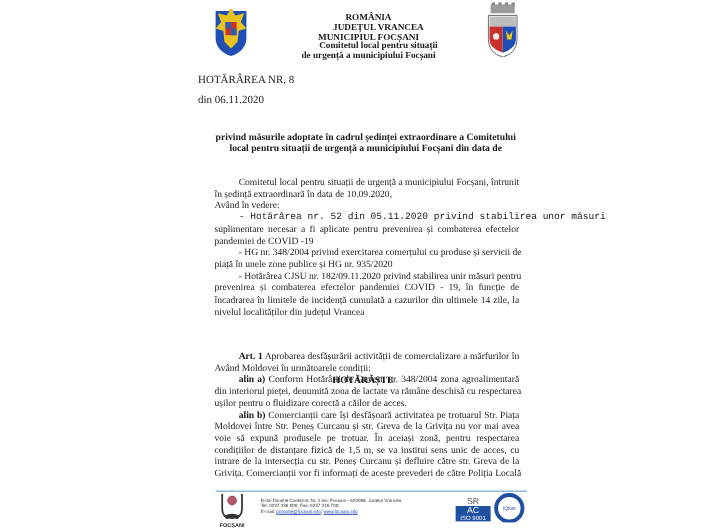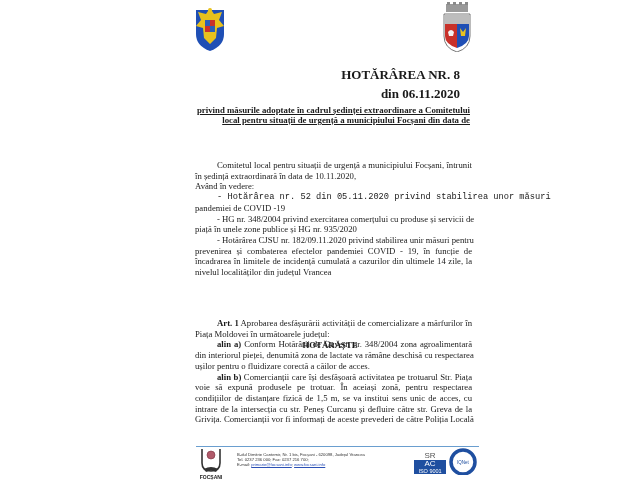--- a/index.html
+++ b/index.html
@@ -3,24 +3,24 @@
 <meta charset="utf-8">
 <style>
   html, body { margin:0; padding:0; background:#ffffff; }
   body { width:640px; height:480px; overflow:hidden; position:relative; font-family:"Liberation Serif","DejaVu Serif",serif; color:#1a1a1a; }
   .page { position:absolute; left:0; top:0; width:640px; height:480px; background:#fff; }
   .crest-left { position:absolute; left:192px; top:4px; width:36px; height:48px; }
   .crest-right { position:absolute; left:442px; top:2px; width:30px; height:50px; }
   .header { position:absolute; left:230px; width:210px; top:12px; text-align:center; font-weight:bold; font-size:8.4px; line-height:8.8px; }
   .header div { white-space:nowrap; }
   .header .h2 { padding-left:18px; }
-  .title { position:absolute; left:180px; width:280px; text-align:right; font-weight:bold; font-size:13px; white-space:nowrap; }
+  .title { position:absolute; left:180px; width:280px; text-align:left; font-weight:normal; font-size:10px; white-space:nowrap; }
   .t1 { top:67px; }
   .t2 { top:86px; }
-  .subject { position:absolute; left:195px; width:275px; top:105px; text-align:right; font-weight:bold; font-size:8.8px; line-height:10.3px;text-decoration:underline; }
+  .subject { position:absolute; left:195px; width:275px; top:119px; text-align:center; font-weight:bold; font-size:8.8px; line-height:10.3px; }
   .subject div { white-space:nowrap; }
   .body { position:absolute; left:195px; width:277px; font-size:8.7px; line-height:10.7px; text-align:justify; }
   .line { display:block; white-space:nowrap; text-align-last:justify; text-align:justify; }
   .last { text-align-last:left; }
   .sect { position:absolute; left:180px; width:300px; top:296px; text-align:center; font-weight:bold; font-size:8.8px;margin-top:44px; }
   .b { font-weight:bold; }
   .footer-rule { position:absolute; left:196px; top:446px; width:283px; height:1px; background:#6a9ecf; }
   .footer-logo { position:absolute; left:194px; top:447px; width:34px; height:33px; }
   .footer-text { position:absolute; left:237px; top:452px; font-family:"Liberation Sans","DejaVu Sans",sans-serif; font-size:4.2px; line-height:5px; color:#333; white-space:nowrap; }
   .footer-text a { color:#2a4fb5; text-decoration:underline; }
@@ -33,20 +33,27 @@
 
   <svg class="crest-left" viewBox="0 0 36 48">
     <path d="M4 6 H32 V30 Q32 42 18 47 Q4 42 4 30 Z" fill="#1f4fb5"></path>
     <path d="M18 4 L22 10 L30 8 L27 16 L32 22 L25 24 L24 34 L18 40 L12 34 L11 24 L4 22 L9 16 L6 8 L14 10 Z" fill="#e8c21e"></path>
     <rect x="13" y="16" width="10" height="12" fill="#c8312a"></rect>
     <rect x="13" y="16" width="5" height="6" fill="#2a5fb8"></rect>
     <rect x="18" y="22" width="5" height="6" fill="#2a5fb8"></rect>
     <circle cx="18" cy="6" r="2" fill="#e8c21e"></circle>
   </svg>
 
+  <div class="header">
+    <div>ROMÂNIA</div>
+    <div class="h2">JUDEȚUL VRANCEA</div>
+    <div>MUNICIPIUL FOCȘANI</div>
+    <div class="h2">Comitetul local pentru situații</div>
+    <div>de urgență a municipiului Focșani</div>
+  </div>
 
   <svg class="crest-right" viewBox="0 0 30 50">
     <path d="M4 2 H26 V10 H4 Z" fill="#9a9a9a"></path>
     <rect x="5" y="0" width="3" height="3" fill="#8a8a8a"></rect>
       <rect x="11" y="0" width="3" height="3" fill="#8a8a8a"></rect>
       <rect x="17" y="0" width="3" height="3" fill="#8a8a8a"></rect>
       <rect x="23" y="0" width="3" height="3" fill="#8a8a8a"></rect>
     <path d="M2 12 H28 V34 Q28 46 15 50 Q2 46 2 34 Z" fill="#ffffff" stroke="#555" stroke-width="0.8"></path>
     <rect x="3" y="13" width="24" height="9" fill="#bdbdbd"></rect>
     <path d="M3 22 H15 V46 Q3 42 3 34 Z" fill="#c8312a"></path>
@@ -58,46 +65,48 @@
   <div class="title t1">HOTĂRÂREA NR. 8</div>
   <div class="title t2">din 06.11.2020</div>
 
   <div class="subject">
     <div>privind măsurile adoptate în cadrul ședinței extraordinare a Comitetului</div>
     <div>local pentru situații de urgență a municipiului Focșani din data de</div>
   </div>
 
   <div class="body" style="top:160px;">
     <span class="line" style="padding-left:22px;">Comitetul local pentru situații de urgență a municipiului Focșani, întrunit</span>
-    <span class="line last">în ședință extraordinară în data de 10.11.2020,</span>
+    <span class="line last">în ședință extraordinară în data de 10.09.2020,</span>
     <span class="line last">Având în vedere:</span>
 
     <span class="line" style="padding-left:22px;font-family:Liberation Mono, monospace;">- Hotărârea nr. 52 din 05.11.2020 privind stabilirea unor măsuri</span>
+    <span class="line">suplimentare necesar  a fi aplicate pentru prevenirea și combaterea efectelor</span>
     <span class="line last">pandemiei de COVID -19</span>
 
     <span class="line" style="padding-left:22px;">- HG nr. 348/2004 privind exercitarea comerțului cu produse și servicii de</span>
     <span class="line last">piață în unele zone publice și HG nr. 935/2020</span>
 
     <span class="line" style="padding-left:22px;">- Hotărârea CJSU nr. 182/09.11.2020 privind stabilirea unir măsuri pentru</span>
     <span class="line">prevenirea și combaterea efectelor pandemiei COVID - 19, în funcție de</span>
     <span class="line">încadrarea în limitele de incidență cumulată a cazurilor din ultimele 14 zile, la</span>
     <span class="line last">nivelul localităților din județul Vrancea</span>
   </div>
 
   <div class="sect">HOTĂRĂȘTE</div>
 
   <div class="body" style="top:318px;">
     <span class="line" style="padding-left:22px;"><span class="b">Art. 1</span> <span>Aprobarea desfășurării activității de comercializare a mărfurilor în</span></span>
-    <span class="line last">Piața Moldovei în următoarele județul:</span>
+    <span class="line last">Având Moldovei în următoarele condiții:</span>
 
     <span class="line" style="padding-left:22px;"><span class="b">alin a)</span> <span>Conform Hotărârii de Guvern nr. 348/2004 zona agroalimentară</span></span>
     <span class="line">din interiorul pieței, denumită zona de lactate va rămâne deschisă cu respectarea</span>
     <span class="line last">ușilor pentru o fluidizare corectă a căilor de acces.</span>
 
     <span class="line" style="padding-left:22px;"><span class="b">alin b)</span> <span>Comercianții care își desfășoară activitatea pe trotuarul Str. Piața</span></span>
+    <span class="line">Moldovei între Str. Peneș Curcanu și str. Greva de la Grivița nu vor mai avea</span>
     <span class="line">voie să expună produsele pe trotuar. În aceiași zonă, pentru respectarea</span>
     <span class="line">condițiilor de distanțare fizică de 1,5 m, se va institui sens unic de acces, cu</span>
     <span class="line">intrare de la intersecția cu str. Peneș Curcanu și defluire către str. Greva de la</span>
     <span class="line">Grivița. Comercianții vor fi informați de aceste prevederi de către Poliția Locală</span>
   </div>
 
   <div class="footer-rule"></div>
 
   <svg class="footer-logo" viewBox="0 0 34 33">
     <path d="M8 2 V16 Q8 24 17 24 Q26 24 26 16 V2" fill="none" stroke="#333" stroke-width="1.6"></path>

